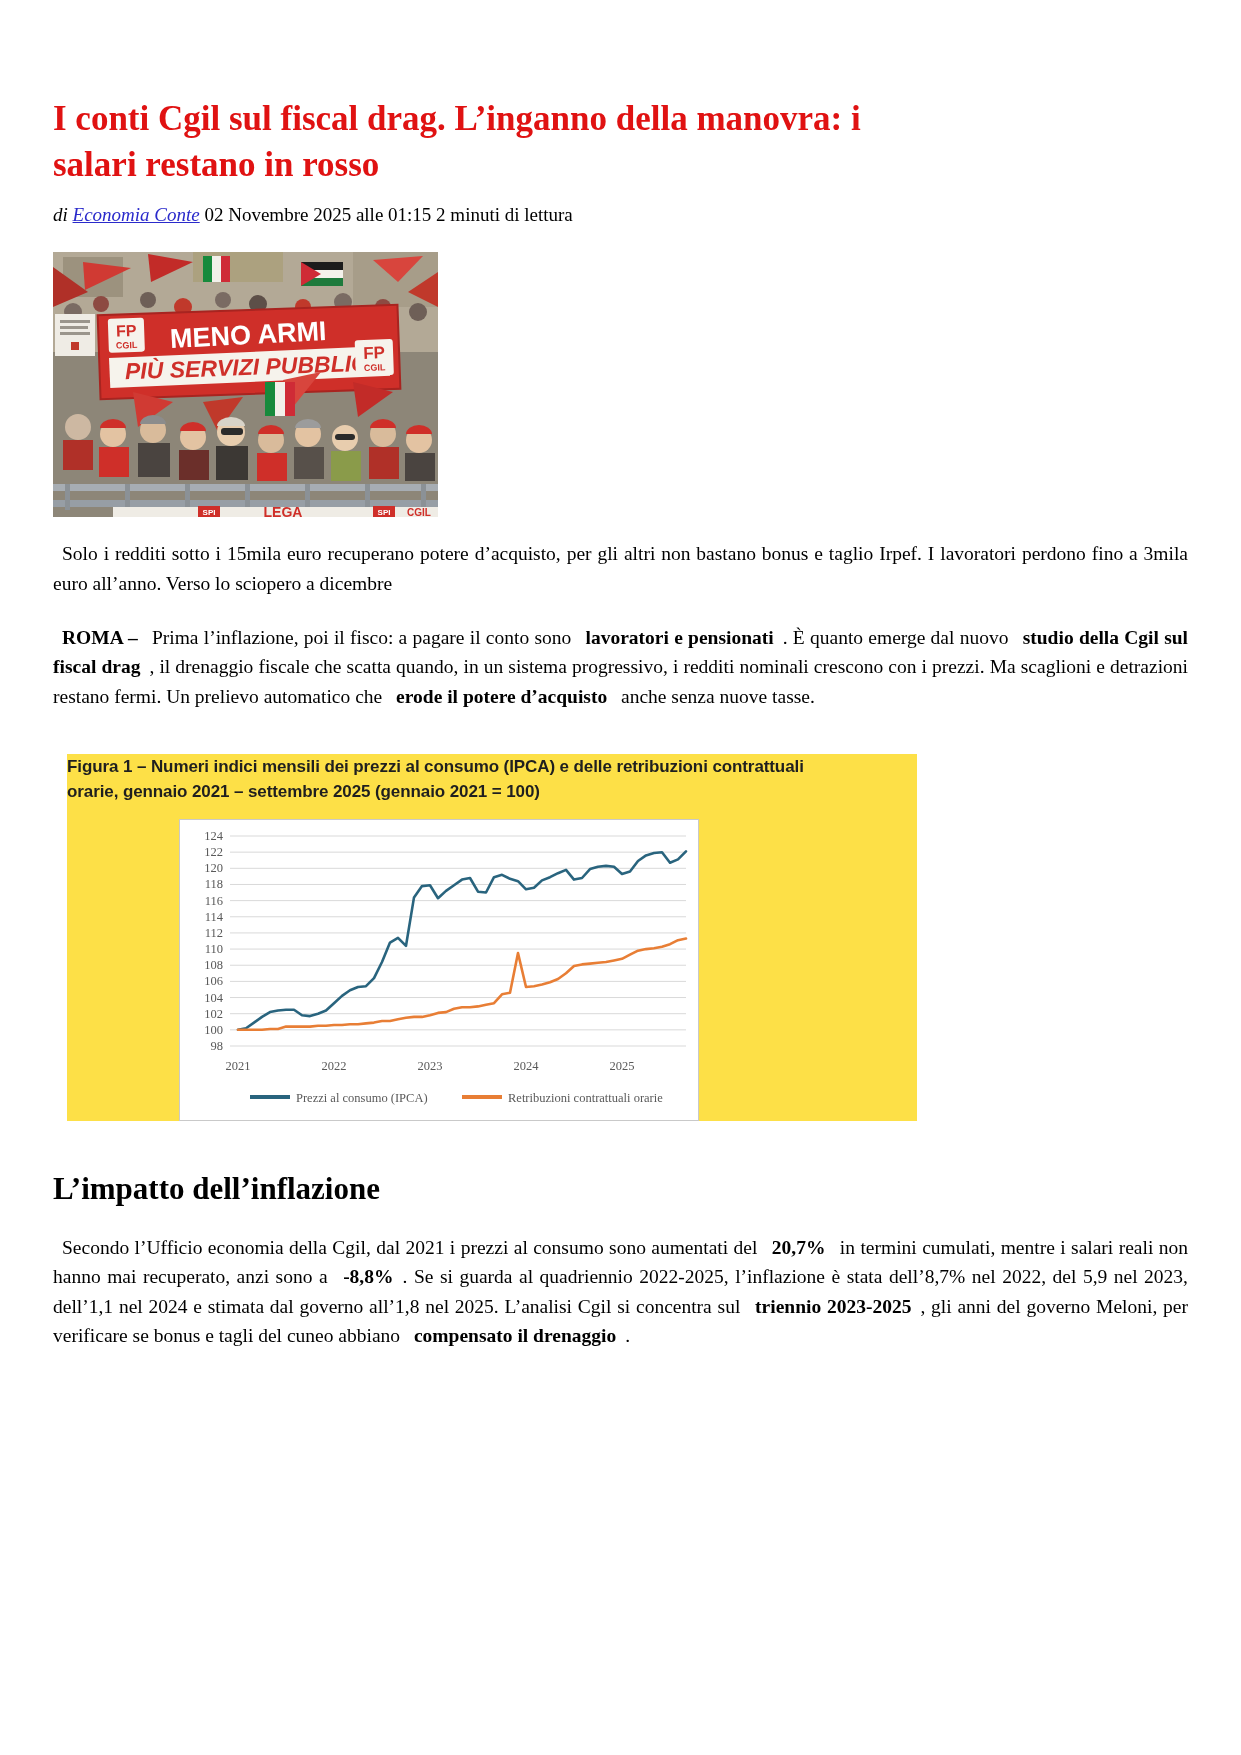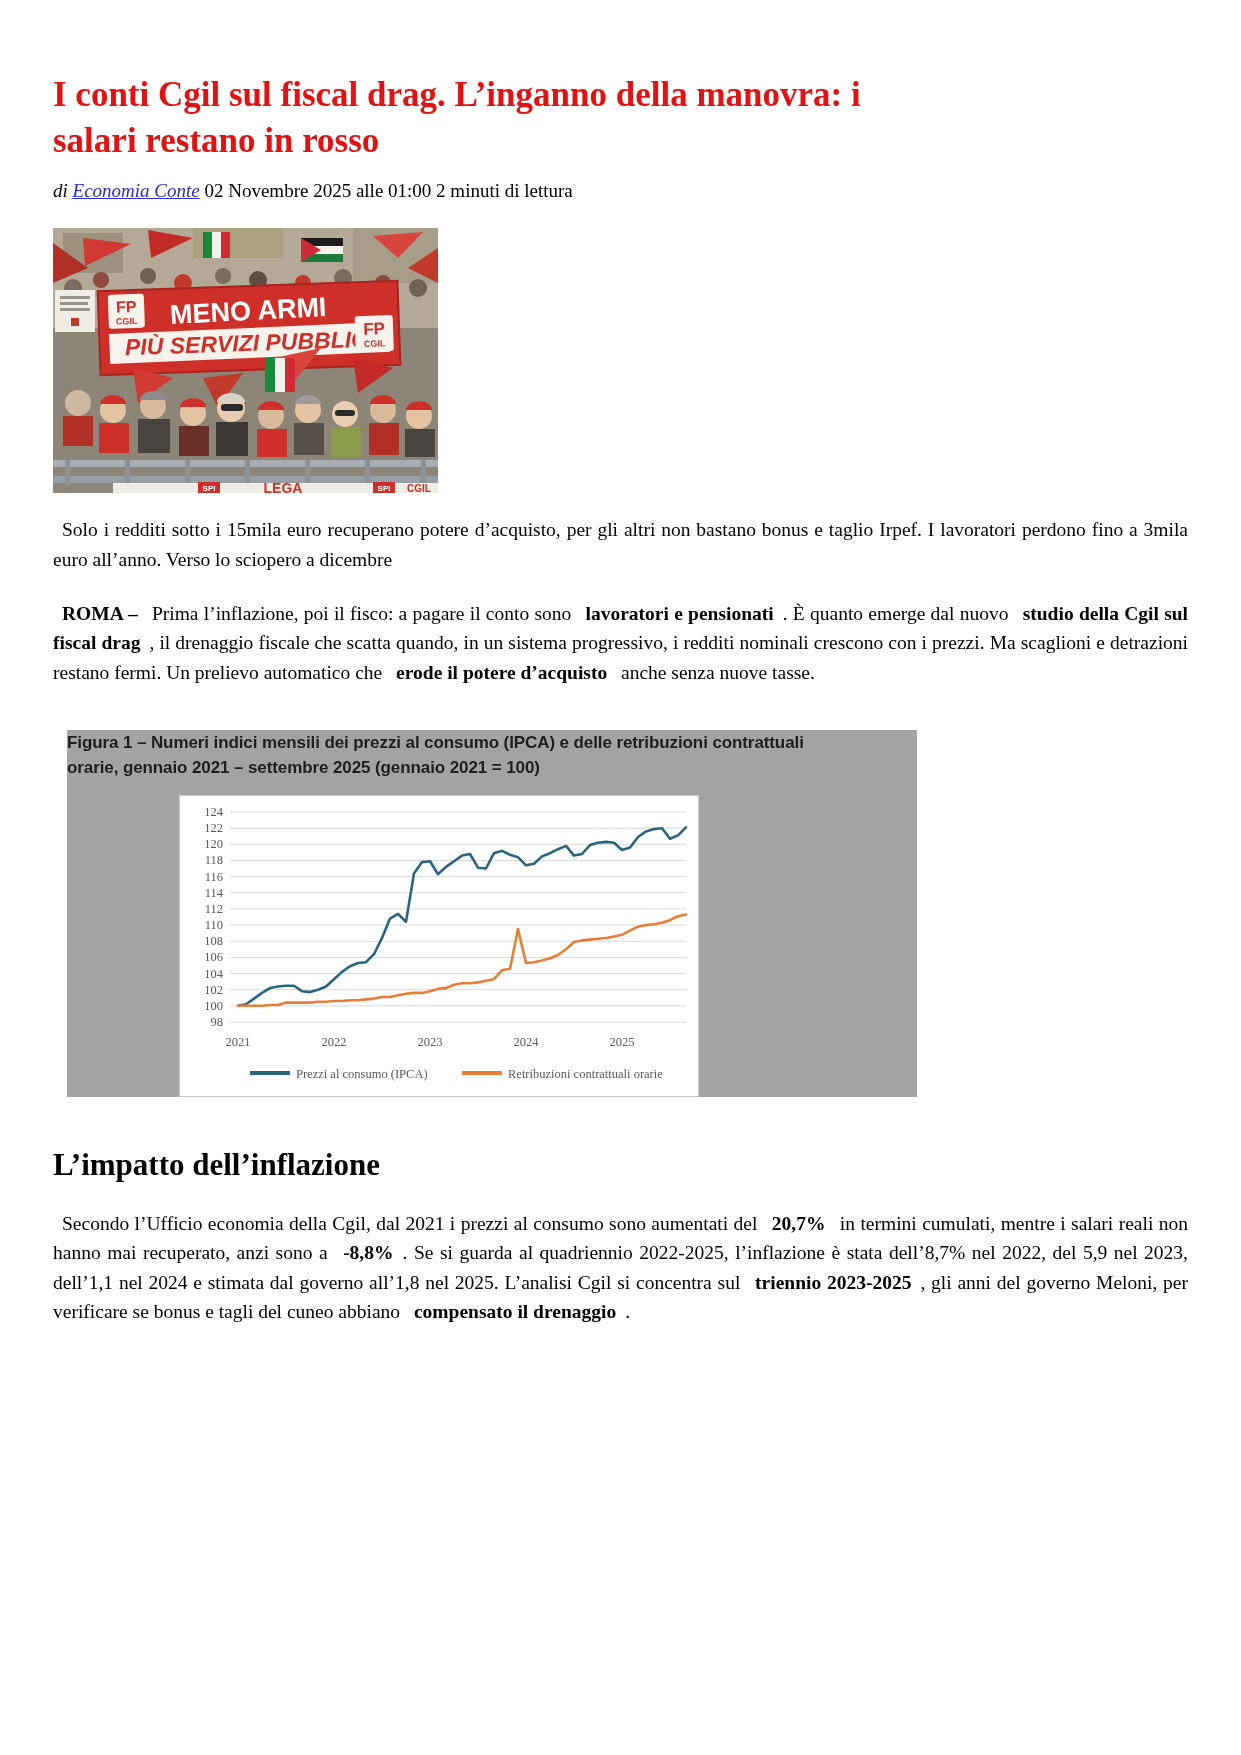--- a/index.html
+++ b/index.html
@@ -2,34 +2,34 @@
 <html lang="it"><head>
 <meta charset="utf-8">
 <style>
   html,body{margin:0;padding:0;}
   body{
     width:1241px;height:1755px;background:#ffffff;position:relative;overflow:hidden;
     font-family:"Liberation Serif", serif;color:#000;
   }
   .page{padding:0 53px;box-sizing:border-box;}
   .headline{
-    margin:0;padding-top:72px;max-width:900px;
+    margin:0;padding-top:96px;max-width:900px;
     font-size:35px;line-height:1.32;font-weight:bold;color:#e01212;
     font-family:"Liberation Serif", serif;
   }
   .byline{margin-top:16px;font-size:19px;color:#000;}
   .byline span{white-space:pre-wrap;text-align:right;}
   .photo-wrap{margin-top:26px;width:385px;height:265px;overflow:hidden;background:#8d8678;}
   .photo-wrap svg{display:block;}
   p.body-text{
     margin:0;margin-top:22px;max-width:1135px;
     font-size:19.5px;line-height:1.52;text-align:justify;
   }
   p.body-text span{white-space:pre-wrap;margin-left:9px;}
-  .figure{margin-top:42px;margin-left:14px;width:850px;background:#a3a3a3;}
+  .figure{margin-top:42px;margin-left:14px;width:850px;background:#fde047;}
   .figure-caption{
     font-family:"Liberation Sans", sans-serif;font-weight:bold;
     font-size:17px;line-height:1.5;color:#1f1f1f;max-width:792px;letter-spacing:-0.1px;
   }
   .chart-box{
     margin-top:14px;margin-left:112px;width:518px;height:300px;
     border:1px solid #c9c9c9;background:#fff;box-sizing:content-box;
   }
   .tick{font-family:"Liberation Serif", serif;font-size:12.5px;fill:#595959;}
   .fonte{
@@ -43,21 +43,21 @@
   }
   a.author{cursor:pointer;}
 </style>
 </head>
 <body>
 
 <div class="page">
 
   <h1 class="headline">I conti Cgil sul fiscal drag. L’inganno della manovra: i salari restano in rosso</h1>
 
-  <div class="byline"><span style="font-style: italic;">di </span><a class="author" style="font-style: italic; text-decoration: underline; color: rgb(42, 42, 203);">Economia Conte</a><span> 02 Novembre 2025 alle 01:00 2 minuti di lettura</span></div>
+  <div class="byline"><span style="font-style: italic;">di </span><a class="author" style="font-style: italic; text-decoration: underline; color: rgb(42, 42, 203);">Economia Conte</a><span> 02 Novembre 2025 alle 01:15 2 minuti di lettura</span></div>
 
   <div class="photo-wrap">
     <svg width="385" height="265" viewBox="0 0 385 265" role="img">
 
       <rect x="0" y="0" width="385" height="100" fill="#b3a996"></rect>
       <rect x="10" y="5" width="60" height="40" fill="#9c927e"></rect>
       <rect x="300" y="0" width="85" height="55" fill="#a79d89"></rect>
       <rect x="140" y="0" width="90" height="30" fill="#aca17f"></rect>
 
       <g>

